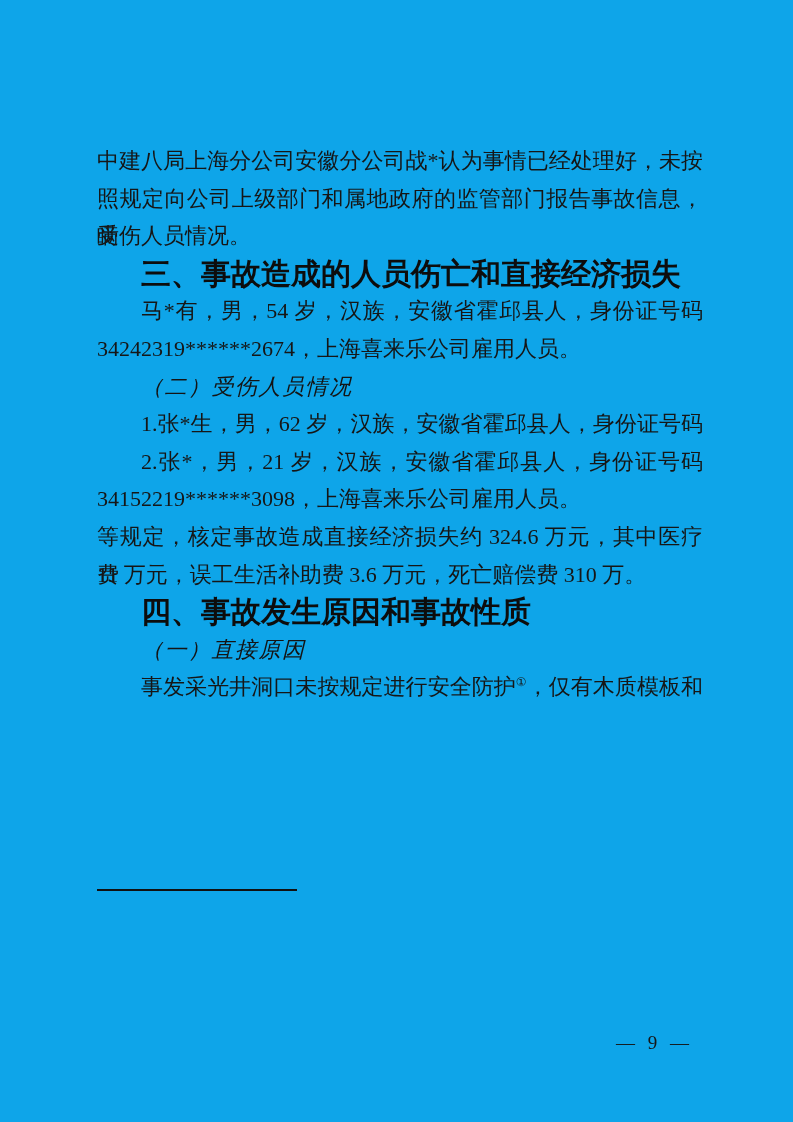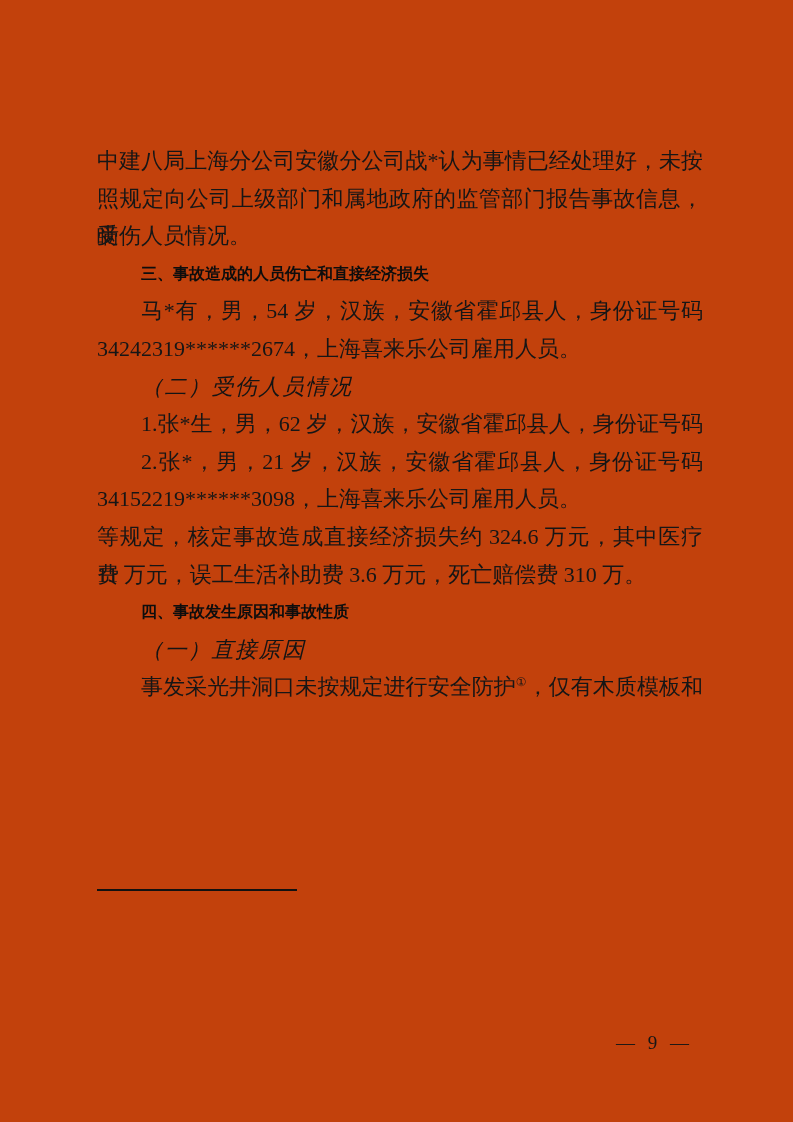--- a/index.html
+++ b/index.html
@@ -2,21 +2,21 @@
 <html><head>
 <meta charset="utf-8">
 <style>
   * { margin: 0; padding: 0; box-sizing: border-box; }
   html, body { background: #e8e8e8; }
   .page {
     position: relative;
     width: 793px;
     height: 1122px;
     margin: 0 auto;
-    background: #c2410c;
+    background: #0ea5e9;
     color: #111111;
     font-family: "Liberation Serif", serif;
     overflow: hidden;
   }
   .content {
     position: absolute;
     left: 97px;
     top: 142px;
     width: 606px;
   }
@@ -29,21 +29,21 @@
   }
   .indent { padding-left: 44px; }
   .j {
     white-space: normal;
     text-align: justify;
     text-align-last: justify;
   }
   .heading {
     font-family: "Liberation Sans", sans-serif;
     font-weight: 700;
-    font-size: 16px;
+    font-size: 30px;
     color: #0d0d0d;
   }
   .subheading {
     font-style: italic;
     letter-spacing: 1.5px;
     color: #141414;
   }
   .fnref {
     font-size: 12px;
     vertical-align: super;

